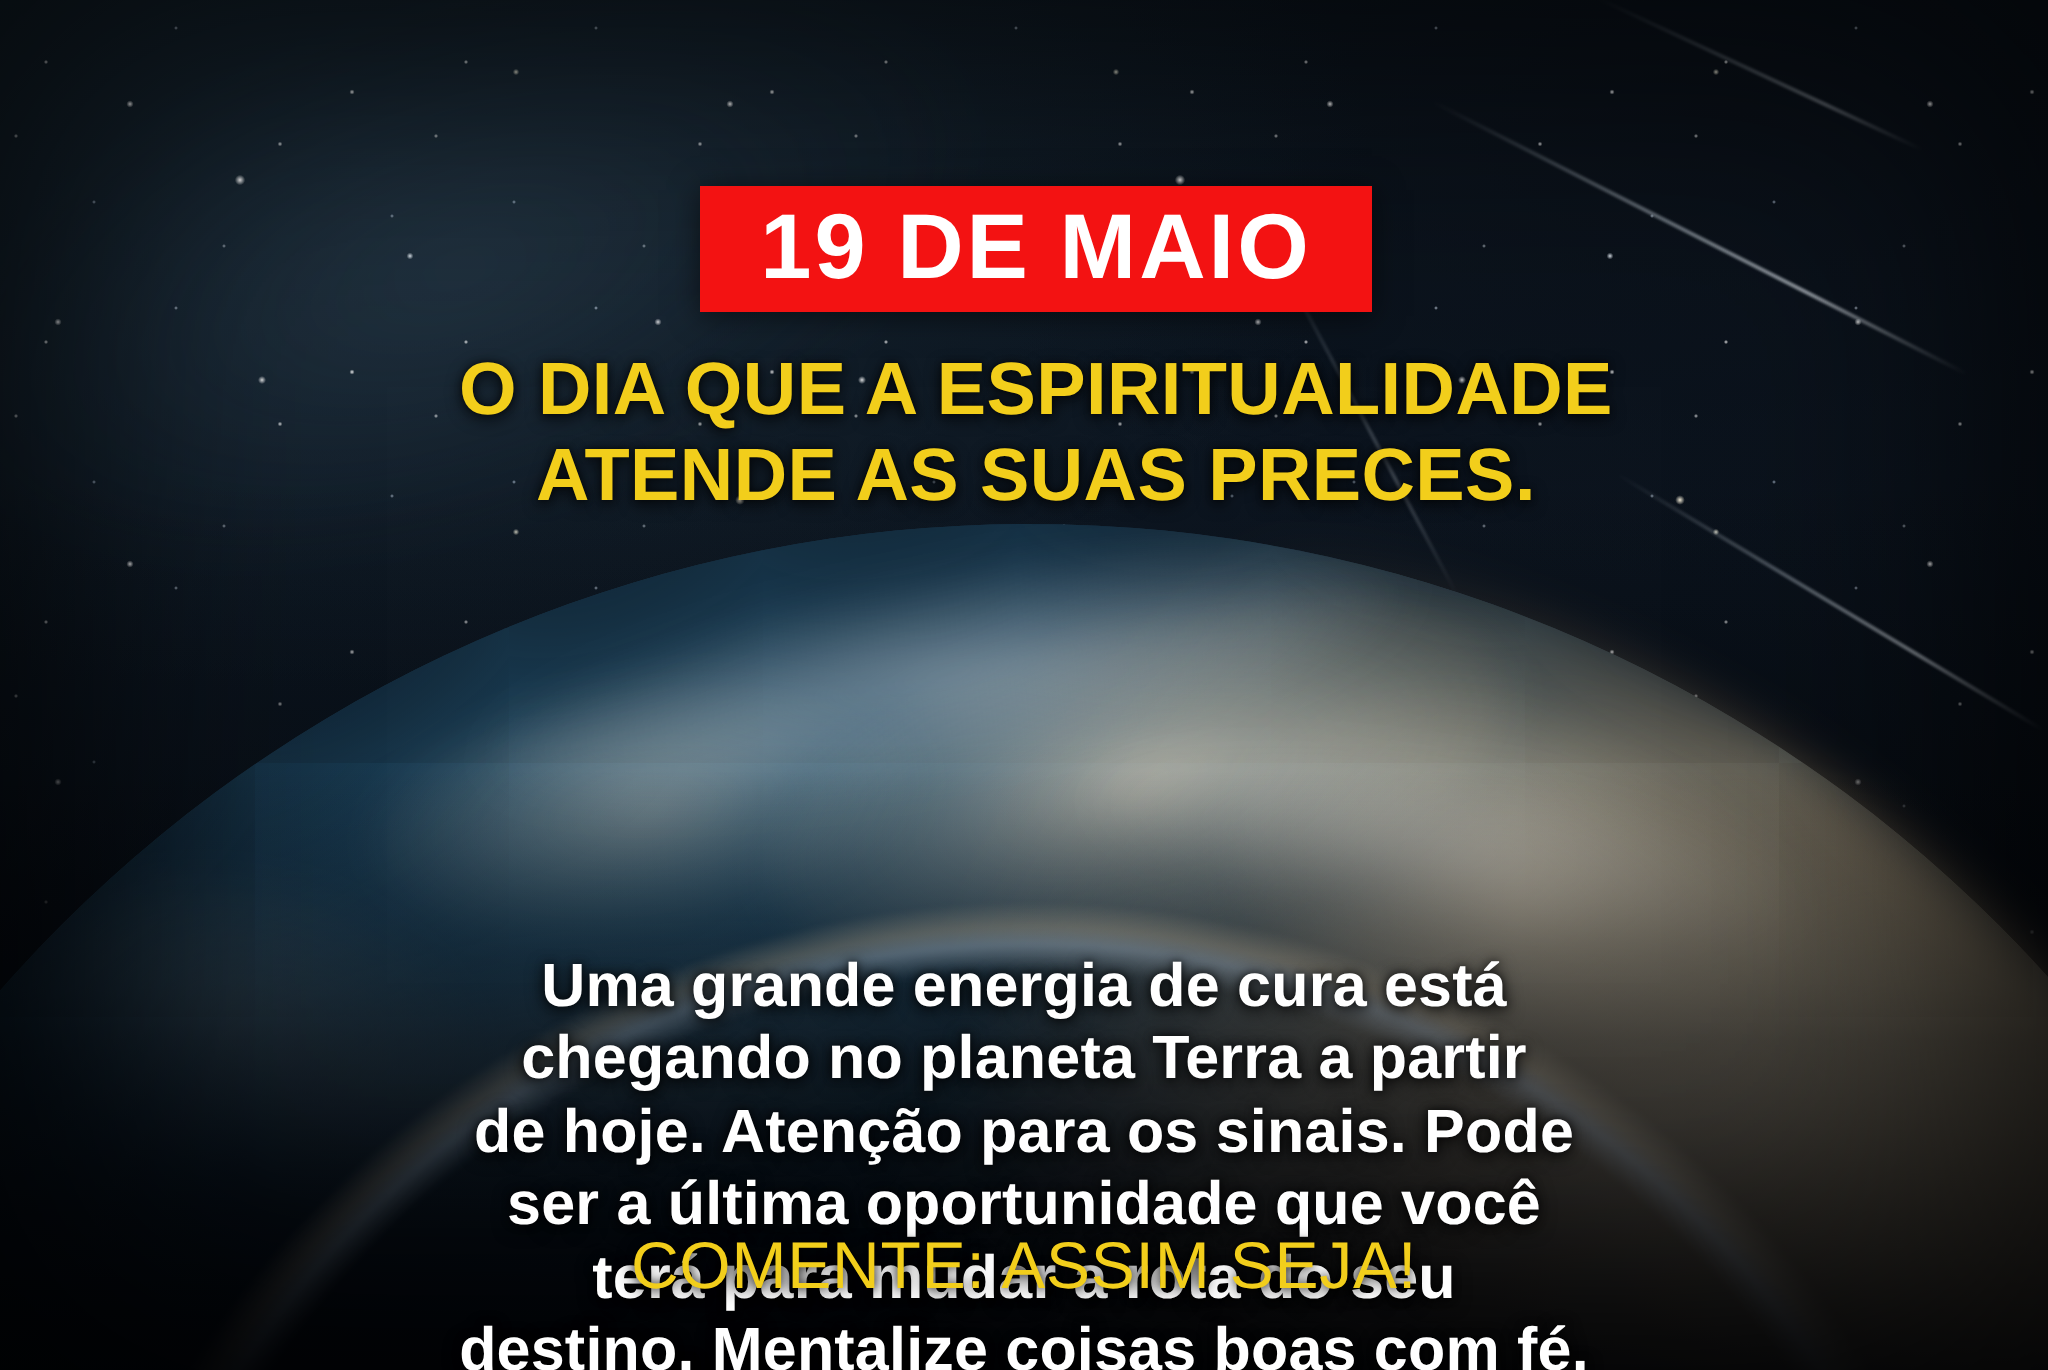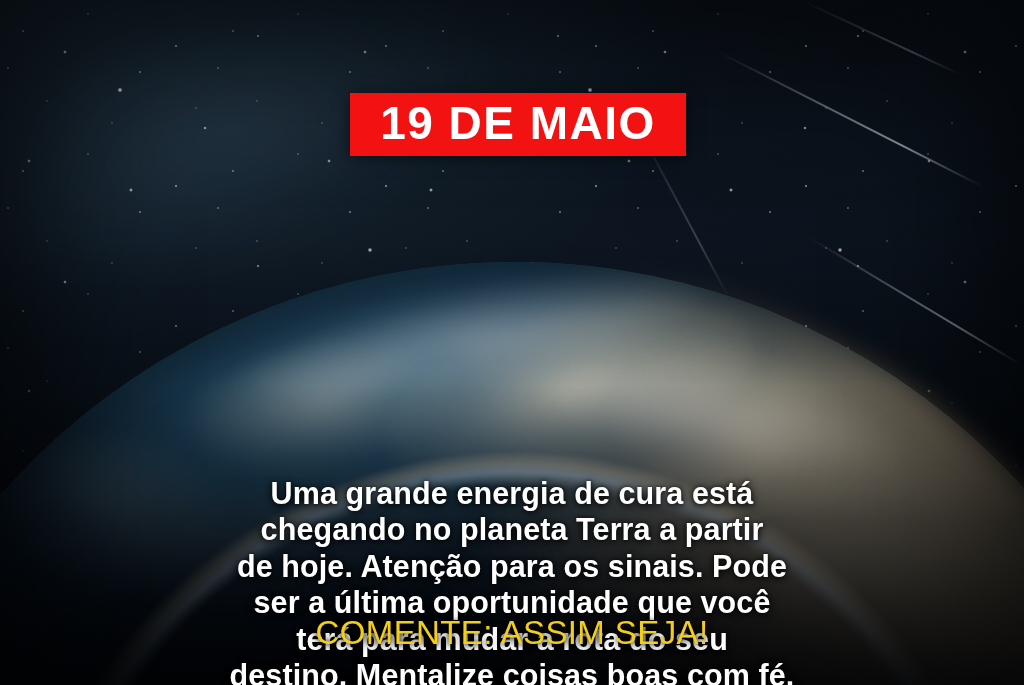--- a/index.html
+++ b/index.html
@@ -320,20 +320,22 @@
 
   <div class="bottom-vignette"></div>
   <div class="edge-vignette"></div>
 
   <div class="content">
 
     <div class="date-banner">
       <span class="date-banner-text">19 DE MAIO</span>
     </div>
 
+    <h1 class="headline">O DIA QUE A ESPIRITUALIDADE
+ATENDE AS SUAS PRECES.</h1>
 
     <p class="body-copy">Uma grande energia de cura está
 chegando no planeta Terra a partir
 de hoje. Atenção para os sinais. Pode
 ser a última oportunidade que você
 terá para mudar a rota do seu
 destino. Mentalize coisas boas com fé.</p>
 
     <div class="cta">COMENTE: ASSIM SEJA!</div>
 

